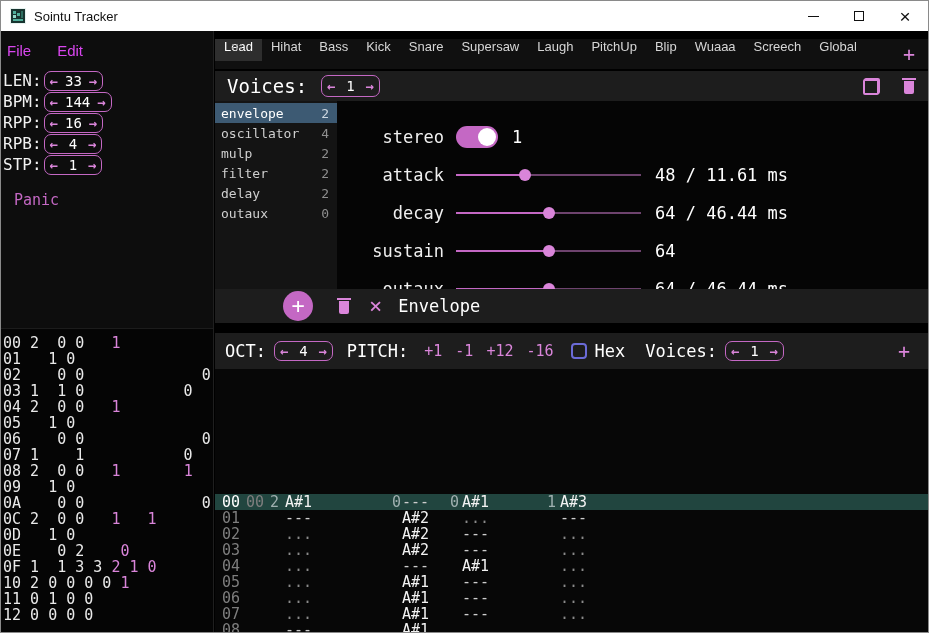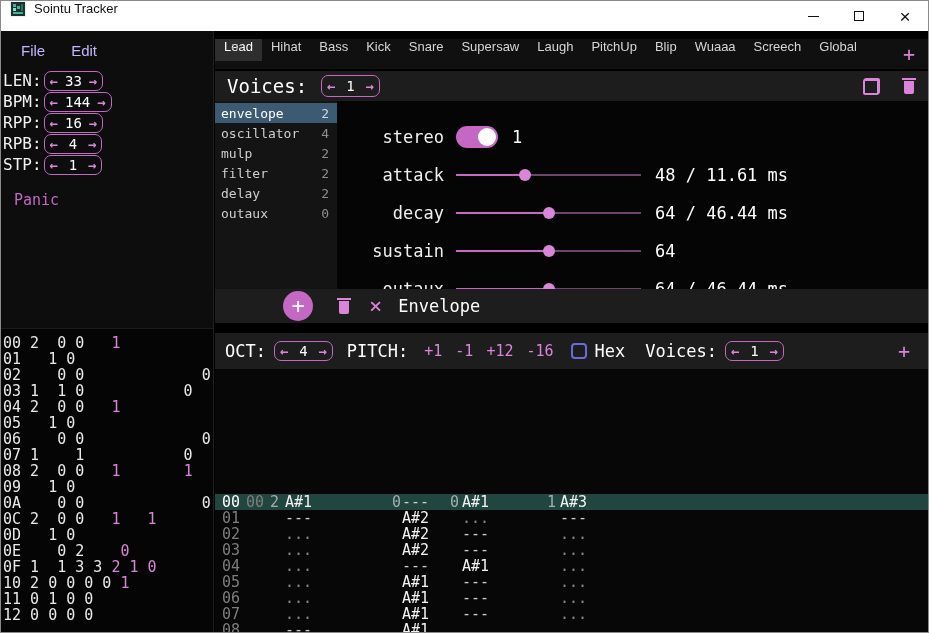--- a/index.html
+++ b/index.html
@@ -1,33 +1,33 @@
 <!DOCTYPE html>
 <html style="--accent: #c468c4; --accent-bright: #da85da; --selection-blue: #3d5a73; --row-highlight: #21453f; --titlebar-bg: #ffffff;"><head>
 <meta charset="utf-8">
 <style>
   *{margin:0;padding:0;box-sizing:border-box}
   body{background:#444;font-family:"DejaVu Sans Mono",monospace}
   .window{position:relative;width:929px;height:633px;background:#000;border:1px solid #8a8a8a;overflow:hidden}
 
   
-  .titlebar{position:absolute;top:0;left:0;right:0;height:30px;background:#ffffff;display:flex;align-items:flex-start;font-family:"Liberation Sans","DejaVu Sans",sans-serif}
+  .titlebar{position:absolute;top:0;left:0;right:0;height:30px;background:#ffffff;display:flex;align-items:center;font-family:"Liberation Sans","DejaVu Sans",sans-serif}
   .app-icon{margin-left:9px;display:block}
   .title-text{margin-left:8px;font-size:13px;color:#111}
   .tb-spacer{flex:1}
   .tb-btn{width:46px;height:30px;display:flex;align-items:center;justify-content:center;color:#111;font-size:15px;cursor:default}
   .tb-max-box{width:10px;height:10px;border:1px solid #111}
   .tb-min-bar{width:11px;height:1px;background:#111}
   .tb-close{font-size:19px;line-height:1}
 
   .app{position:absolute;top:30px;left:0;right:0;bottom:0;background:#000}
 
   
   .left-col{position:absolute;top:0;left:0;width:213px;height:100%;background:#0d0d0d;border-right:1px solid #1f1f1f}
-  .menu-bar{display:flex;gap:26px;padding:11px 0 0 20px;font-family:"Liberation Sans","DejaVu Sans",sans-serif;font-size:15px;color:#c4b5fd}
+  .menu-bar{display:flex;gap:26px;padding:11px 0 0 6px;font-family:"Liberation Sans","DejaVu Sans",sans-serif;font-size:15px;color:#d946ef}
   .menu-item{cursor:default}
   .song-params{margin-top:11px;padding-left:2px}
   .param-row{display:flex;align-items:center;height:21px}
   .p-label{font-size:16px;color:#f2f2f2}
   .stepper{display:inline-flex;align-items:center;border:1px solid var(--accent,#c468c4);border-radius:7px;height:20px;padding:0 5px;margin-left:2px;background:transparent}
   .arr{color:var(--accent-bright,#da85da);font-size:14px;font-weight:bold;line-height:1;cursor:default}
   .s-val{color:#ffffff;font-size:14px;margin:0 7px;min-width:16px;text-align:center}
   .panic{margin:16px 0 0 13px;color:var(--accent,#c468c4);font-size:15px;display:inline-block;cursor:default}
   .order-list{position:absolute;top:297px;left:0;width:100%;bottom:0;background:#050505;border-top:1px solid #1c1c1c;padding:6px 0 0 2px;overflow:hidden}
   .ol-row{height:16px;line-height:16px;font-size:15px;color:#e9e9e9;white-space:pre}

